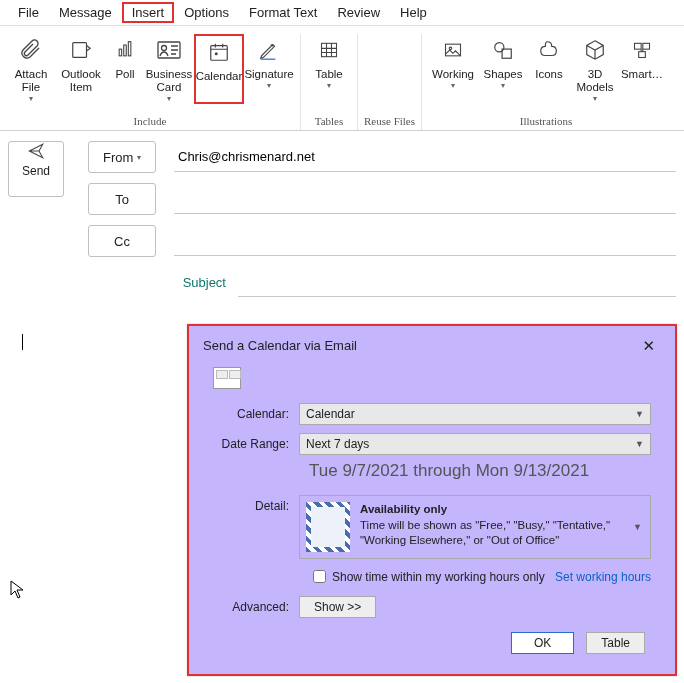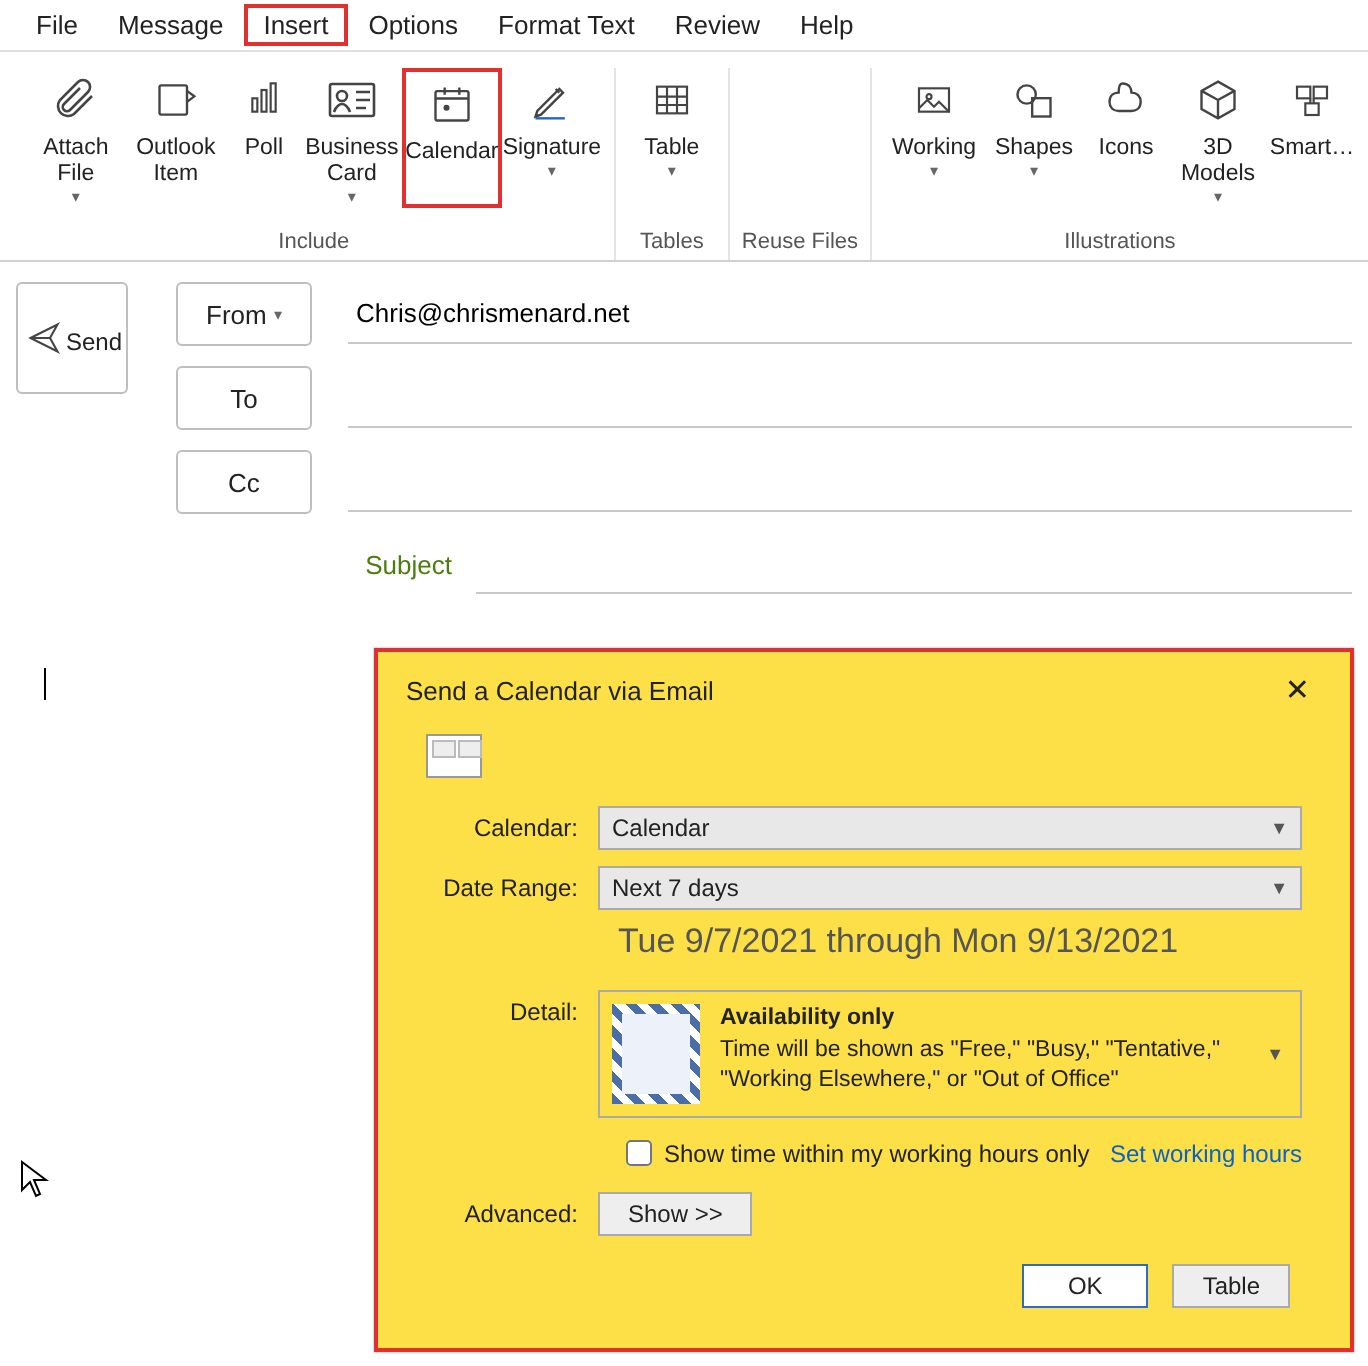--- a/index.html
+++ b/index.html
@@ -2,43 +2,43 @@
 <html><head>
 <meta charset="utf-8">
 <style>
   * { box-sizing: border-box; font-family: "Segoe UI", Arial, sans-serif; }
   body { margin: 0; background: #fff; width: 684px; height: 683px; overflow: hidden; position: relative; font-size: 13px; color: #222; }
   
   .menubar { display: flex; align-items: center; height: 26px; padding: 0 8px; border-bottom: 1px solid #e0e0e0; }
   .menubar .item { padding: 3px 10px; cursor: pointer; }
   .menubar .item.hl { border: 2px solid #e03030; padding: 1px 8px; }
   
-  .ribbon { display: flex; background: #fff; border-bottom: 1px solid #d0d0d0; height: 105px; padding-top: 8px; justify-content: flex-end; }
+  .ribbon { display: flex; background: #fff; border-bottom: 1px solid #d0d0d0; height: 105px; padding-top: 8px; }
   .group { display: flex; flex-direction: column; align-items: center; padding: 0 6px; border-right: 1px solid #e4e4e4; }
   .group.noborder { border-right: none; }
   .group-items { display: flex; align-items: flex-start; }
-  .group-label { font-size: 11px; color: #555; margin-top: auto; margin-bottom: 3px; }
+  .group-label { font-size: 11px; color: #555; margin-top: auto; margin-bottom: 3px; font-family: Liberation Serif, serif; }
   .rbtn { display: flex; flex-direction: column; align-items: center; justify-content: flex-start; width: 50px; padding: 2px 2px; cursor: pointer; text-align: center; }
   .rbtn .ic { width: 28px; height: 28px; display: flex; align-items: center; justify-content: center; color: #444; }
   .rbtn .lbl { font-size: 11.5px; line-height: 1.15; margin-top: 4px; height: 30px; display:flex; flex-direction:column; justify-content:flex-start; align-items:center;}
   .rbtn.hl { border: 2px solid #e03030; }
   .drop { font-size: 8px; color: #666; }
   
   .compose { margin-top: 10px; padding: 0 8px; }
   .compose-row { display: flex; align-items: center; margin-bottom: 10px; }
-  .send { width: 56px; height: 56px; border: 1px solid #bfbfbf; border-radius: 3px; display: flex; flex-direction: row; align-items: center; justify-content: center; margin-right: 24px; cursor: pointer; }
+  .send { width: 56px; height: 56px; border: 1px solid #bfbfbf; border-radius: 3px; display: flex; flex-direction: column; align-items: center; margin-right: 24px; cursor: pointer; }
   .send svg { color: #444; }
   .fldbtn { width: 68px; height: 32px; border: 1px solid #bfbfbf; border-radius: 3px; display: flex; align-items: center; justify-content: center; margin-right: 18px; cursor: pointer; font-size: 13px; background:#fff;}
   .fldinput { flex: 1; border: none; border-bottom: 1px solid #c8c8c8; height: 30px; font-size: 13px; padding: 2px 4px; outline: none; background: transparent;}
-  .subjlbl { width: 150px; text-align:right; color:#4d7c0f; font-size:13px; padding-right:12px;}
+  .subjlbl { width: 150px; text-align:right; color:#0f766e; font-size:13px; padding-right:12px;}
   .editor { position: absolute; left: 0; right: 0; top: 320px; bottom: 0; padding: 14px 22px; }
   .cursor { border-left: 1px solid #000; height: 16px; display:inline-block;}
   .mouse { position:absolute; left:10px; top:580px; color:#000;}
   
-  .dialog { position: absolute; left: 187px; top: 324px; width: 490px; height: 352px; background: #fde047; border: 2px solid #e03030; box-shadow: 0 0 1px rgba(0,0,0,.4); }
+  .dialog { position: absolute; left: 187px; top: 324px; width: 490px; height: 352px; background: #c4b5fd; border: 2px solid #e03030; box-shadow: 0 0 1px rgba(0,0,0,.4); }
   .dialog-title { display: flex; align-items: center; padding: 10px 14px 6px; font-size: 13px; }
   .closex { margin-left: auto; cursor: pointer; font-size: 15px; line-height: 1; padding: 2px 6px;}
   .dialog-body { padding: 6px 24px 10px; font-size: 12px;}
   .specrow { display:flex; align-items:center; margin-bottom:14px;}
   .calicon { width:28px; height:22px; border:1px solid #999; position:relative; margin-right:14px; background:#fff;}
   .calicon::before { content:""; position:absolute; left:2px; top:2px; width:10px; height:7px; background:#eee; border:1px solid #bbb;}
   .calicon::after { content:""; position:absolute; left:15px; top:2px; width:10px; height:7px; background:#eee; border:1px solid #bbb;}
   .frow { display:flex; align-items:center; margin-bottom:8px; }
   .flabel { width: 86px; text-align: right; padding-right: 10px; font-size: 12px;}
   .fsel { flex:1; height: 22px; border:1px solid #aaa; background:#e8e8e8; display:flex; align-items:center; padding:0 6px; justify-content:space-between; cursor:pointer;}

